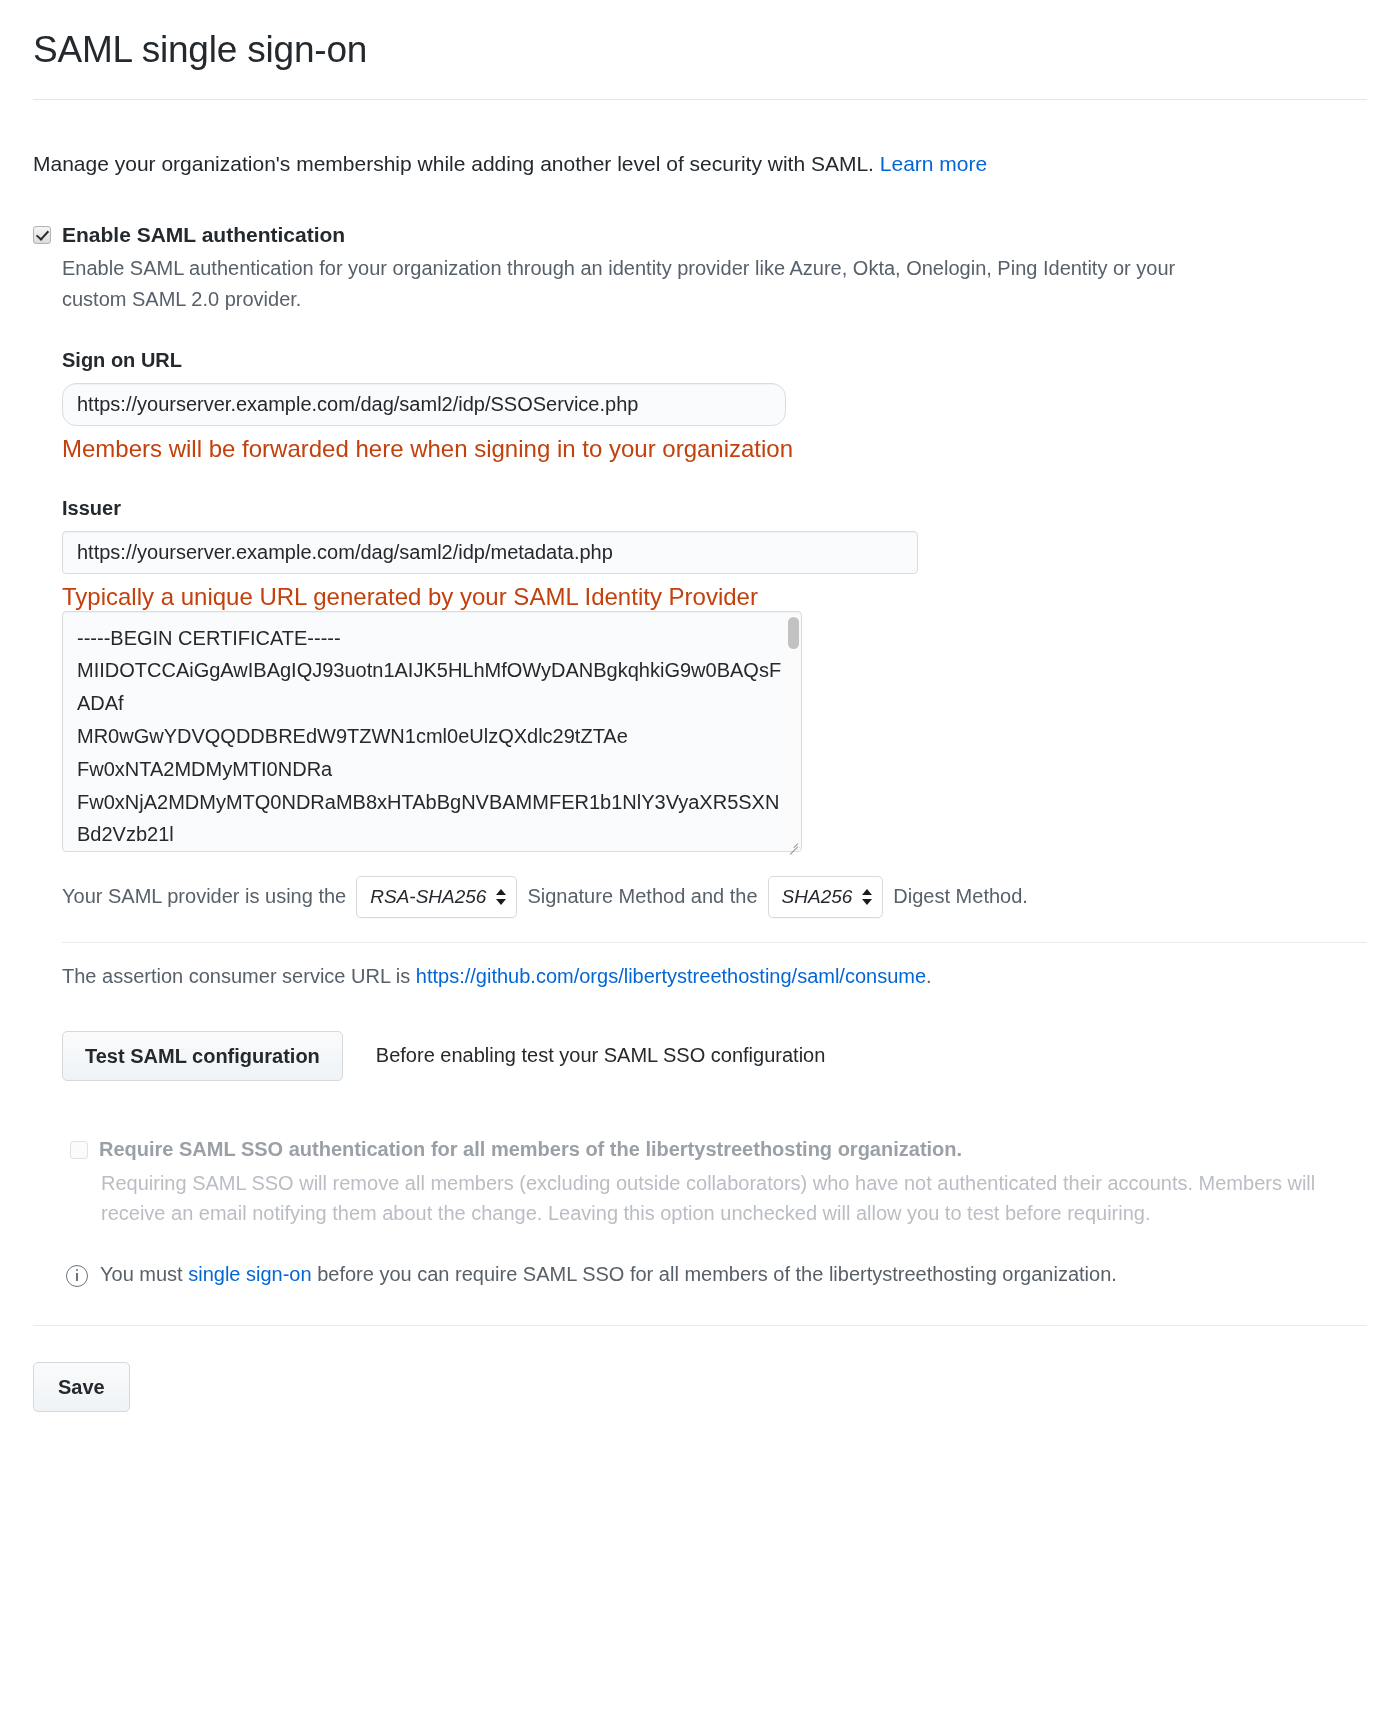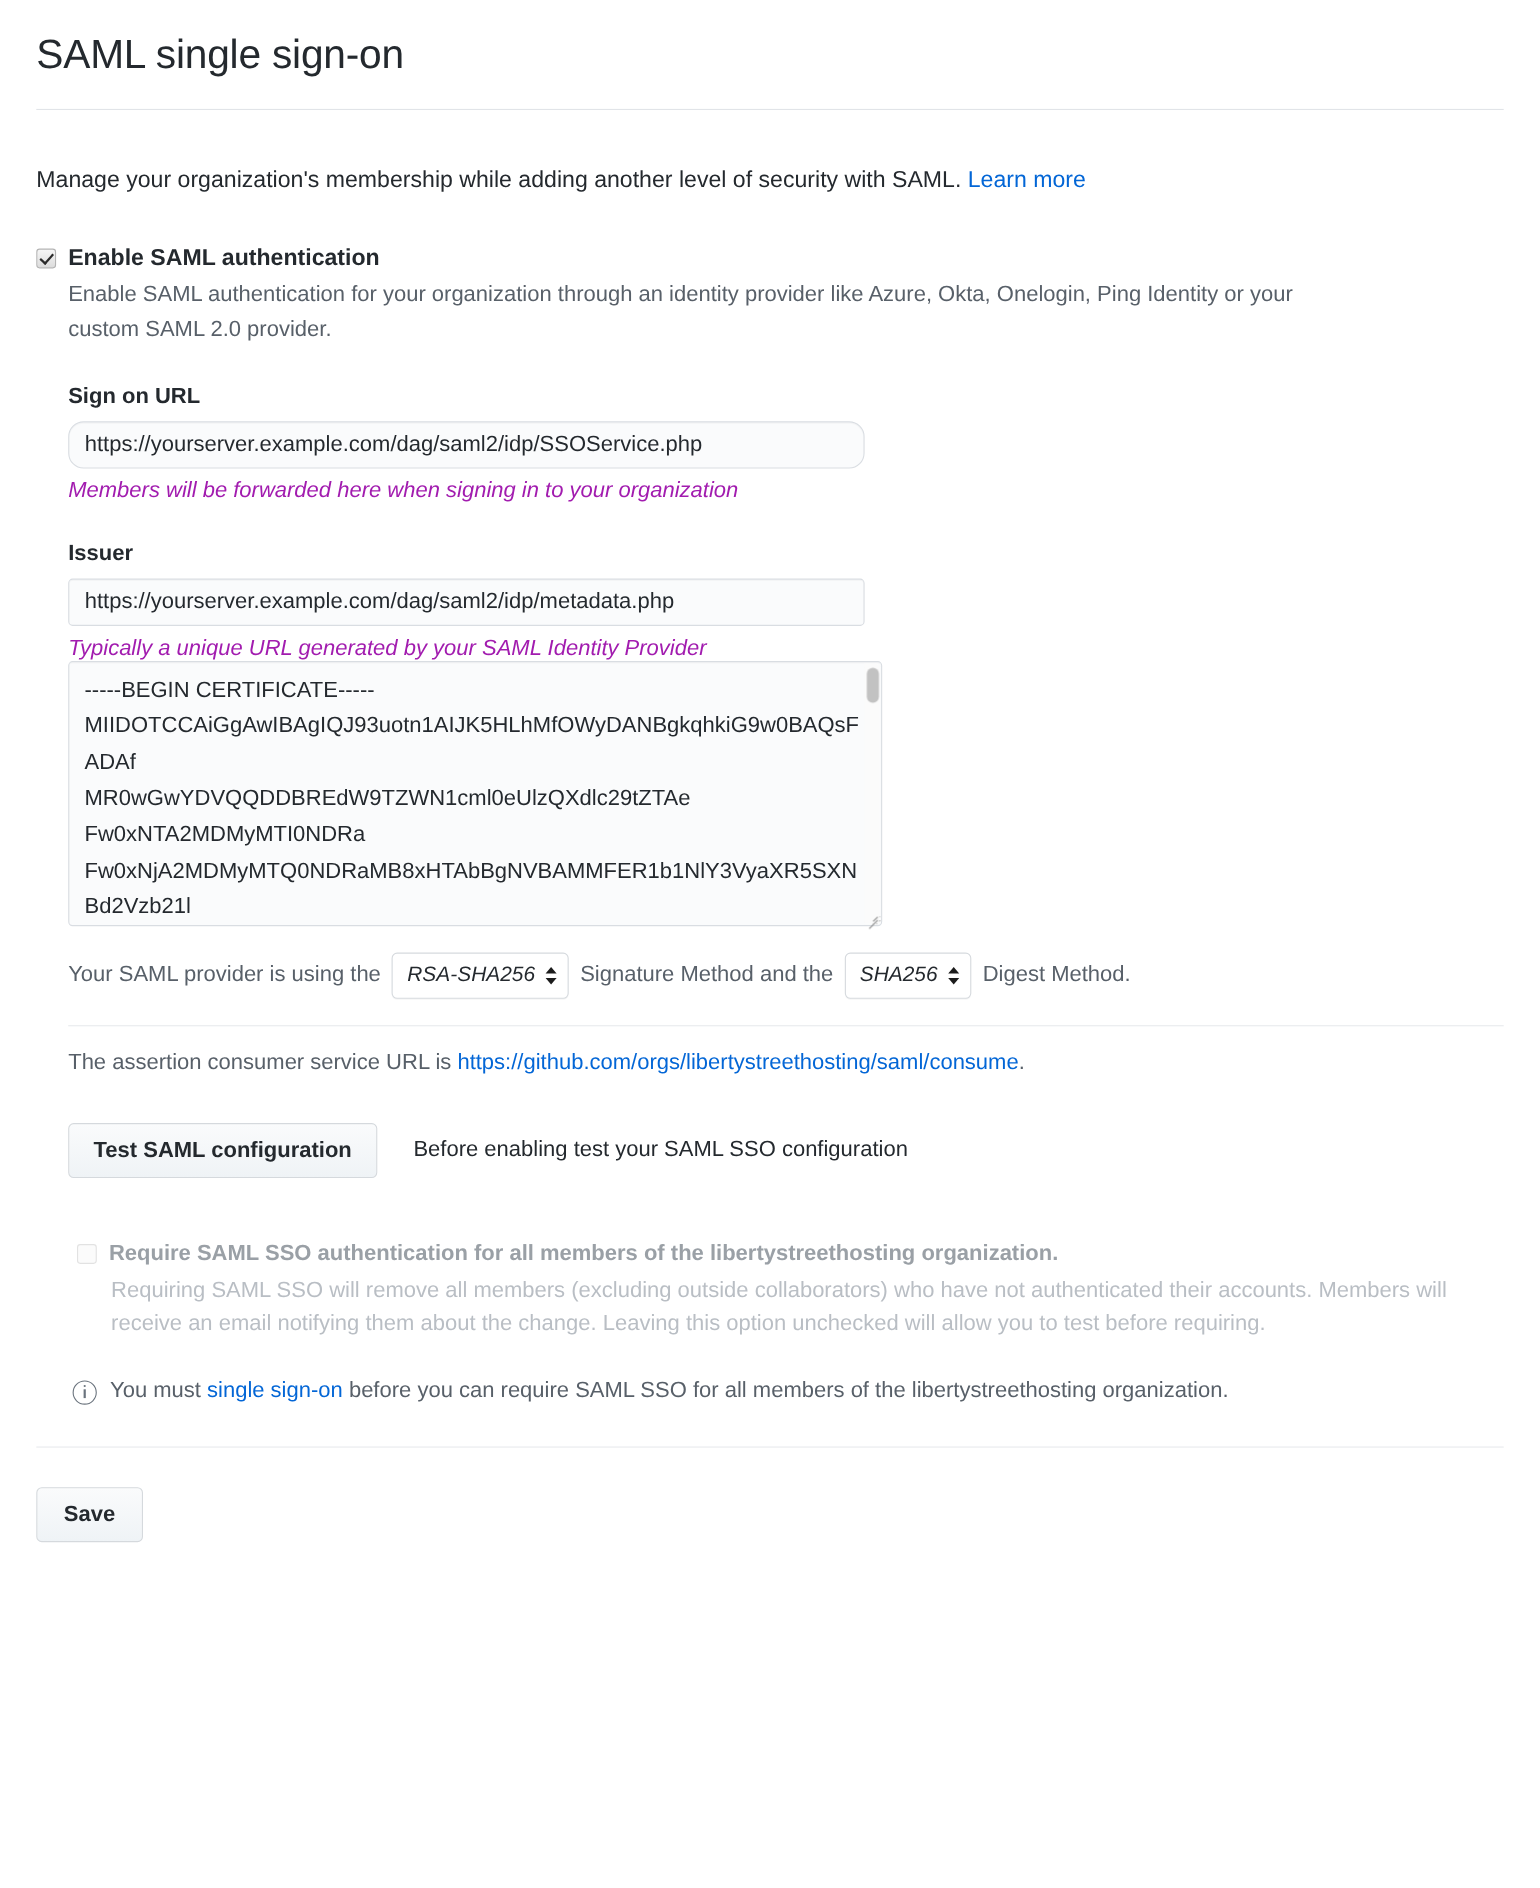--- a/index.html
+++ b/index.html
@@ -118,26 +118,25 @@
     font-size: 20px;
     color: #24292e;
     background: #fafbfc;
     border: 1px solid #d9dde2;
     border-radius: 4px;
     padding: 9px 14px;
     outline: none;
     box-shadow: inset 0 1px 1px rgba(27,31,35,0.04);
   }
   #sign-on-url-input { width: 724px; border-radius: 14px; }
-  #issuer-input { width: 724px; }
+  #issuer-input { width: 856px; }
   .field-help {
-    font-size: 20px;
-    color: #a21caf;
+    font-size: 24px;
+    color: #c2410c;
     margin-top: 9px;
-    font-style: italic;
   }
 
   
   .cert-wrap {
     position: relative;
     width: 740px;
   }
   .cert-area {
     display: block;
     width: 740px;

